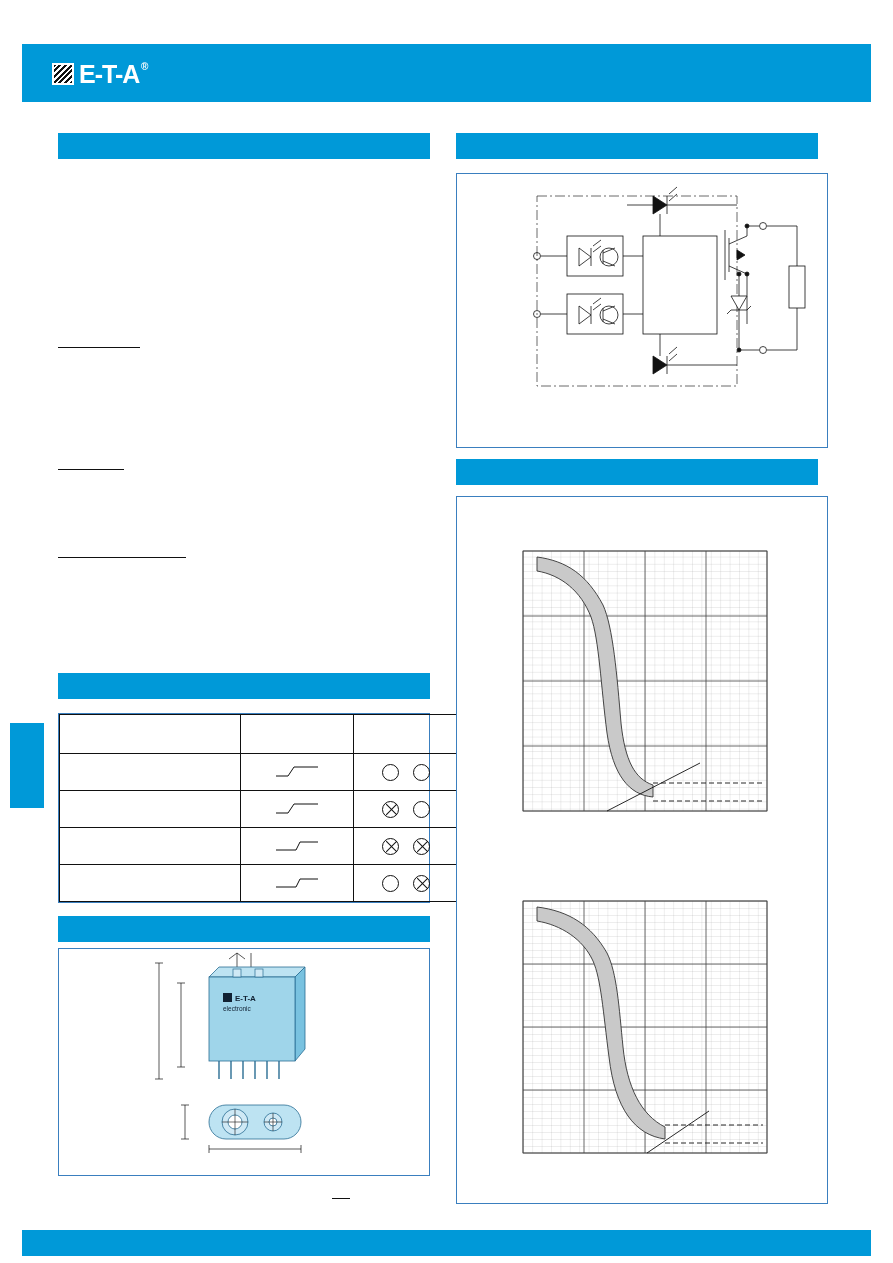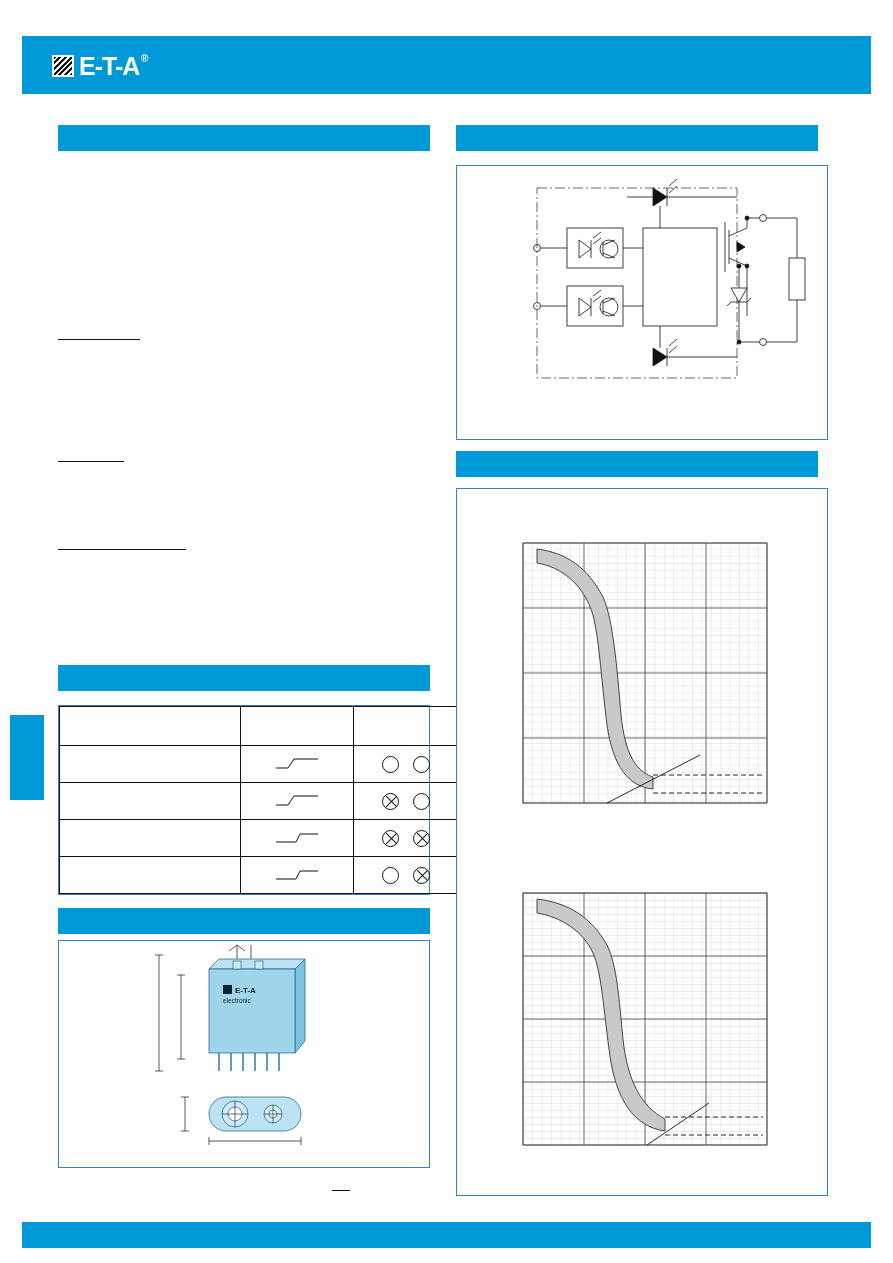--- a/index.html
+++ b/index.html
@@ -9,21 +9,21 @@
   }
   body {
     width: 893px;
     height: 1263px;
     position: relative;
     font-family: "Liberation Sans", sans-serif;
     overflow: hidden;
   }
   .page {
     position: absolute;
-    left: 0; top: 8px;
+    left: 0; top: 16px;
     width: 893px;
     height: 962px;
     background: #ffffff;
   }
 
   
   .header-bar {
     position: absolute;
     left: 22px;
     top: 28px;

